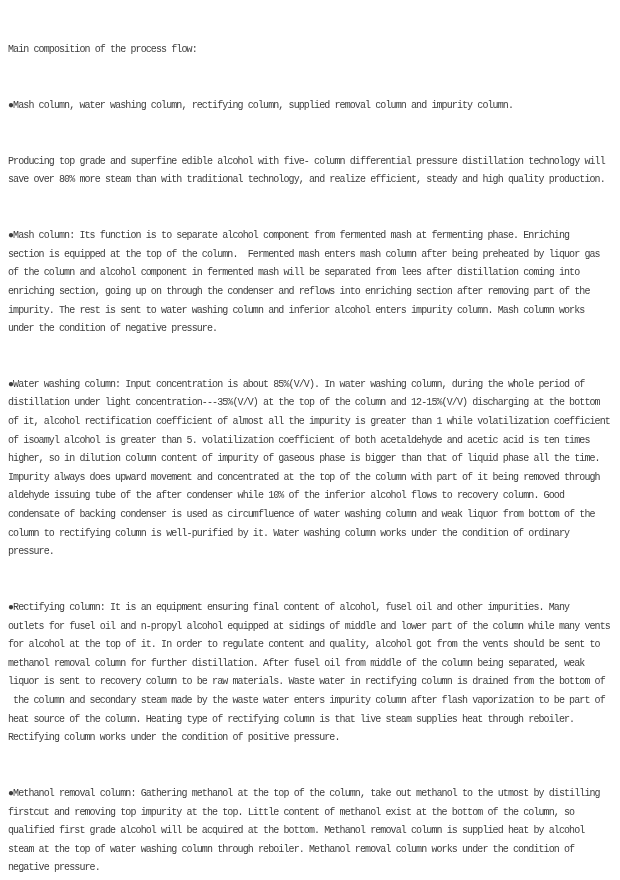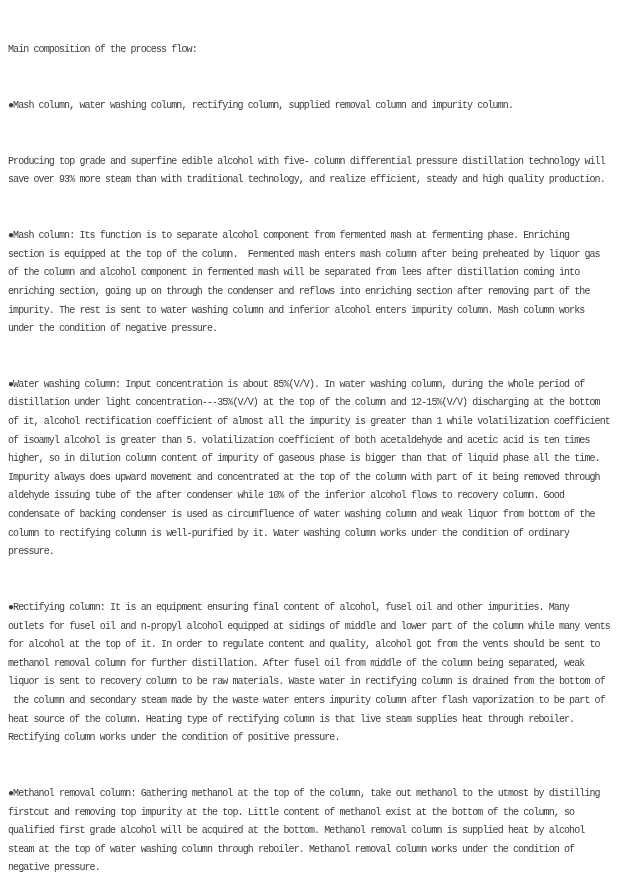--- a/index.html
+++ b/index.html
@@ -30,21 +30,21 @@
     padding: 0;
   }
 </style>
 </head>
 <body>
 
 <main class="doc">
   <p>Main composition of the process flow:</p>
   <p>●Mash column, water washing column, rectifying column, supplied removal column and impurity column.</p>
   <p>Producing top grade and superfine edible alcohol with five- column differential pressure distillation technology will
-save over 93% more steam than with traditional technology, and realize efficient, steady and high quality production.</p>
+save over 80% more steam than with traditional technology, and realize efficient, steady and high quality production.</p>
   <p>●Mash column: Its function is to separate alcohol component from fermented mash at fermenting phase. Enriching
 section is equipped at the top of the column.  Fermented mash enters mash column after being preheated by liquor gas
 of the column and alcohol component in fermented mash will be separated from lees after distillation coming into
 enriching section, going up on through the condenser and reflows into enriching section after removing part of the
 impurity. The rest is sent to water washing column and inferior alcohol enters impurity column. Mash column works
 under the condition of negative pressure.</p>
   <p>●Water washing column: Input concentration is about 85%(V/V). In water washing column, during the whole period of
 distillation under light concentration---35%(V/V) at the top of the column and 12-15%(V/V) discharging at the bottom
 of it, alcohol rectification coefficient of almost all the impurity is greater than 1 while volatilization coefficient
 of isoamyl alcohol is greater than 5. volatilization coefficient of both acetaldehyde and acetic acid is ten times

